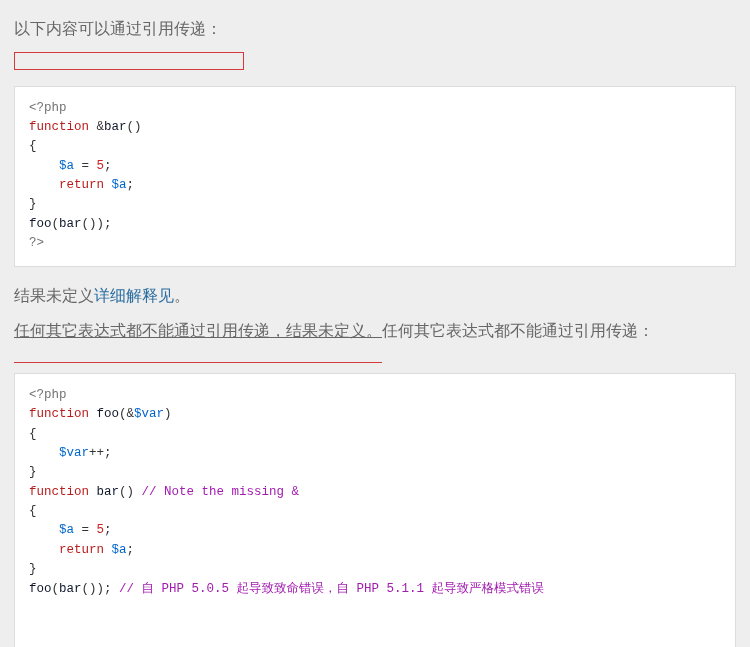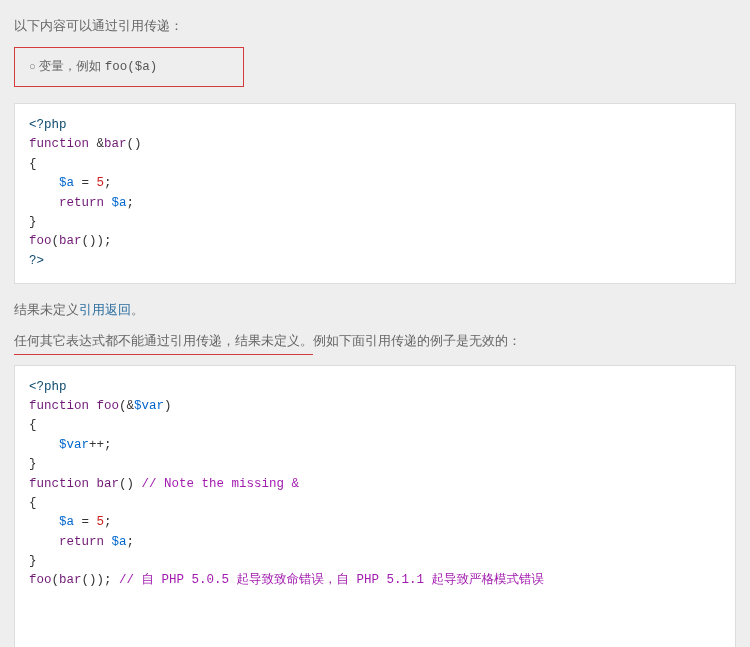--- a/index.html
+++ b/index.html
@@ -12,21 +12,21 @@
     color: #555;
     line-height: 1.6;
   }
   .page {
     width: 750px;
     padding: 8px 14px 20px 14px;
   }
   .para {
     color: #666;
     margin: 8px 0 10px 0;
-    font-size: 13px;
+    font-size: 16px;
   }
   .red-box {
     border: 1.5px solid #d43a3a;
     padding: 8px 14px;
     margin: 6px 0 16px 0;
     width: 230px;
     color: #666;
     font-size: 12.5px;
     line-height: 1.7;
   }
@@ -40,63 +40,61 @@
     background: #ffffff;
     border: 1px solid #dcdcdc;
     padding: 12px 14px;
     margin: 8px 0 16px 0;
     font-family: Consolas, "Courier New", monospace;
     font-size: 12.5px;
     line-height: 1.55;
     white-space: pre;
     color: #333;
   }
-  .kw   { color: #701a75; }   
+  .kw   { color: #b91c1c; }   
   .var  { color: #0066cc; }   
-  .fn   { color: #701a75; }   
-  .tag  { color: #0c4a6e; text-align: center; }      
+  .fn   { color: #0f172a; }   
+  .tag  { color: #737373; text-align: center; }      
   .num  { color: #c22; }
   .op   { color: #333; }
   .cmt  { color: #a21caf; }   
   .lnk  { color: #2c6ea0; text-decoration: none; }
   .underline-red {
     display: inline-block;
     border-bottom: 1.5px solid #d43a3a;
-    padding-bottom: 2px;
+    padding-bottom: 18px;
+    text-decoration: underline;
   }
   .sub { color: #666; }
 </style>
 </head>
 <body>
 
 <div class="page">
 
   <div class="para">以下内容可以通过引用传递：</div>
 
   <div class="red-box">
-    <div class="row">
-      <span>变量，例如 </span><span class="mono">foo($a)</span>
-    </div>
   </div>
 
   <div class="codeblock"><span class="tag">&lt;?php</span>
 <span class="kw">function </span><span class="op">&amp;</span><span class="fn">bar</span><span class="op">()</span>
 <span class="op">{</span>
 <span class="var">    $a </span><span class="op">= </span><span class="num">5</span><span class="op">;</span>
 <span class="kw">    return </span><span class="var">$a</span><span class="op">;</span>
 <span class="op">}</span>
 <span class="fn">foo</span><span class="op">(</span><span class="fn">bar</span><span class="op">());</span>
 <span class="tag">?&gt;</span></div>
 
   <div class="para">
-    <span>结果未定义</span><a class="lnk" href="#">引用返回</a><span>。</span>
+    <span>结果未定义</span><a class="lnk" href="#">详细解释见</a><span>。</span>
   </div>
 
   <div class="para">
-    <span class="underline-red sub">任何其它表达式都不能通过引用传递，结果未定义。</span><span class="sub">例如下面引用传递的例子是无效的：</span>
+    <span class="underline-red sub">任何其它表达式都不能通过引用传递，结果未定义。</span><span class="sub">任何其它表达式都不能通过引用传递：</span>
   </div>
 
   <div class="codeblock"><span class="tag">&lt;?php</span>
 <span class="kw">function </span><span class="fn">foo</span><span class="op">(&amp;</span><span class="var">$var</span><span class="op">)</span>
 <span class="op">{</span>
 <span class="var">    $var</span><span class="op">++;</span>
 <span class="op">}</span>
 <span class="kw">function </span><span class="fn">bar</span><span class="op">() </span><span class="cmt">// Note the missing &amp;</span>
 <span class="op">{</span>
 <span class="var">    $a </span><span class="op">= </span><span class="num">5</span><span class="op">;</span>

